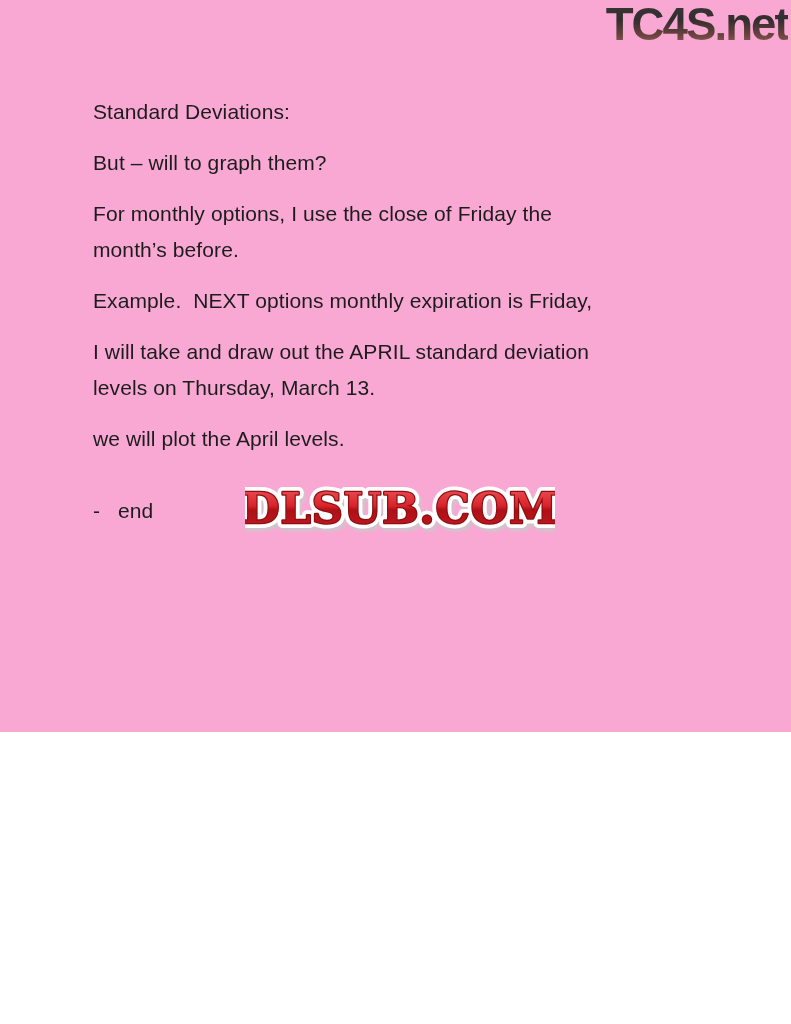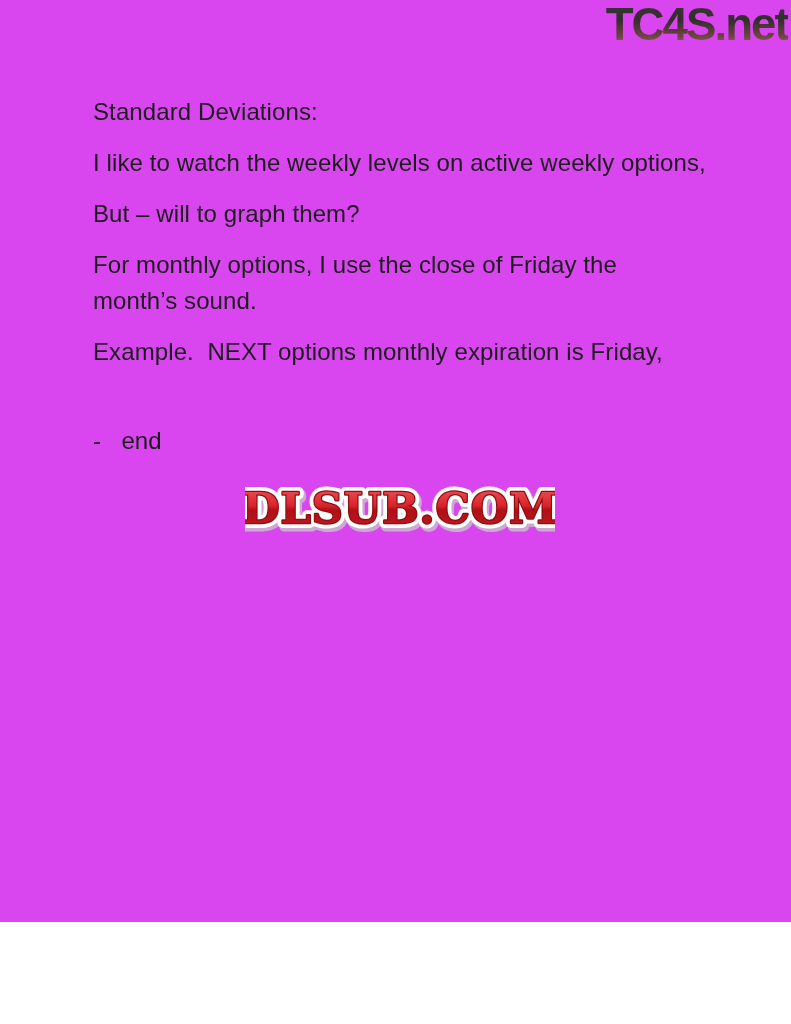--- a/index.html
+++ b/index.html
@@ -1,39 +1,39 @@
 <!DOCTYPE html>
 <html><head>
 <meta charset="utf-8">
 <style>
   html, body { margin: 0; padding: 0; background: #ffffff; }
   .page {
     position: relative;
     width: 791px;
-    height: 922px;
-    background: #d946ef;
+    height: 732px;
+    background: #f9a8d4;
     overflow: hidden;
     font-family: "Liberation Sans", sans-serif;
   }
 
   
   .doc {
     position: absolute;
     left: 93px;
     top: 94px;
     width: 665px;
     z-index: 2;
     color: #1c1c1c;
-    font-size: 24px;
+    font-size: 21px;
     line-height: 36px;
     letter-spacing: 0.1px;
   }
   .para { margin: 0 0 15px 0; }
   .line { white-space: pre; }
-  .end-marker { margin-top: 53px; white-space: pre; }
+  .end-marker { margin-top: 36px; white-space: pre; }
 
   
   .tc4s {
     position: absolute;
     top: 0px;
     right: 3px;
     z-index: 3;
     font-family: "Liberation Sans", sans-serif;
     font-weight: bold;
     font-size: 47px;
@@ -80,33 +80,37 @@
 
 <div class="page">
 
   <div class="tc4s">TC4S.net</div>
 
   <main class="doc" id="doc-body">
       <div class="para">
         <div class="line">Standard Deviations:</div>
       </div>
       <div class="para">
-        <div class="line">I like to watch the weekly levels on active weekly options,</div>
       </div>
       <div class="para">
         <div class="line">But – will to graph them?</div>
       </div>
       <div class="para">
         <div class="line">For monthly options, I use the close of Friday the</div>
-        <div class="line">month’s sound.</div>
+        <div class="line">month’s before.</div>
       </div>
       <div class="para">
         <div class="line">Example.  NEXT options monthly expiration is Friday,</div>
       </div>
       <div class="para">
+        <div class="line">I will take and draw out the APRIL standard deviation</div>
+        <div class="line">levels on Thursday, March 13.</div>
+      </div>
+      <div class="para">
+        <div class="line">we will plot the April levels.</div>
       </div>
       <div class="end-marker">-   end</div>
     </main>
 
   <div class="dlsub">
     <svg width="310" height="58" viewBox="0 0 310 58">
       <defs>
         <linearGradient id="dlsubGrad" x1="0" y1="0" x2="0" y2="1">
           <stop offset="0%" stop-color="#ee5b60"></stop>
           <stop offset="46%" stop-color="#d8232b"></stop>

